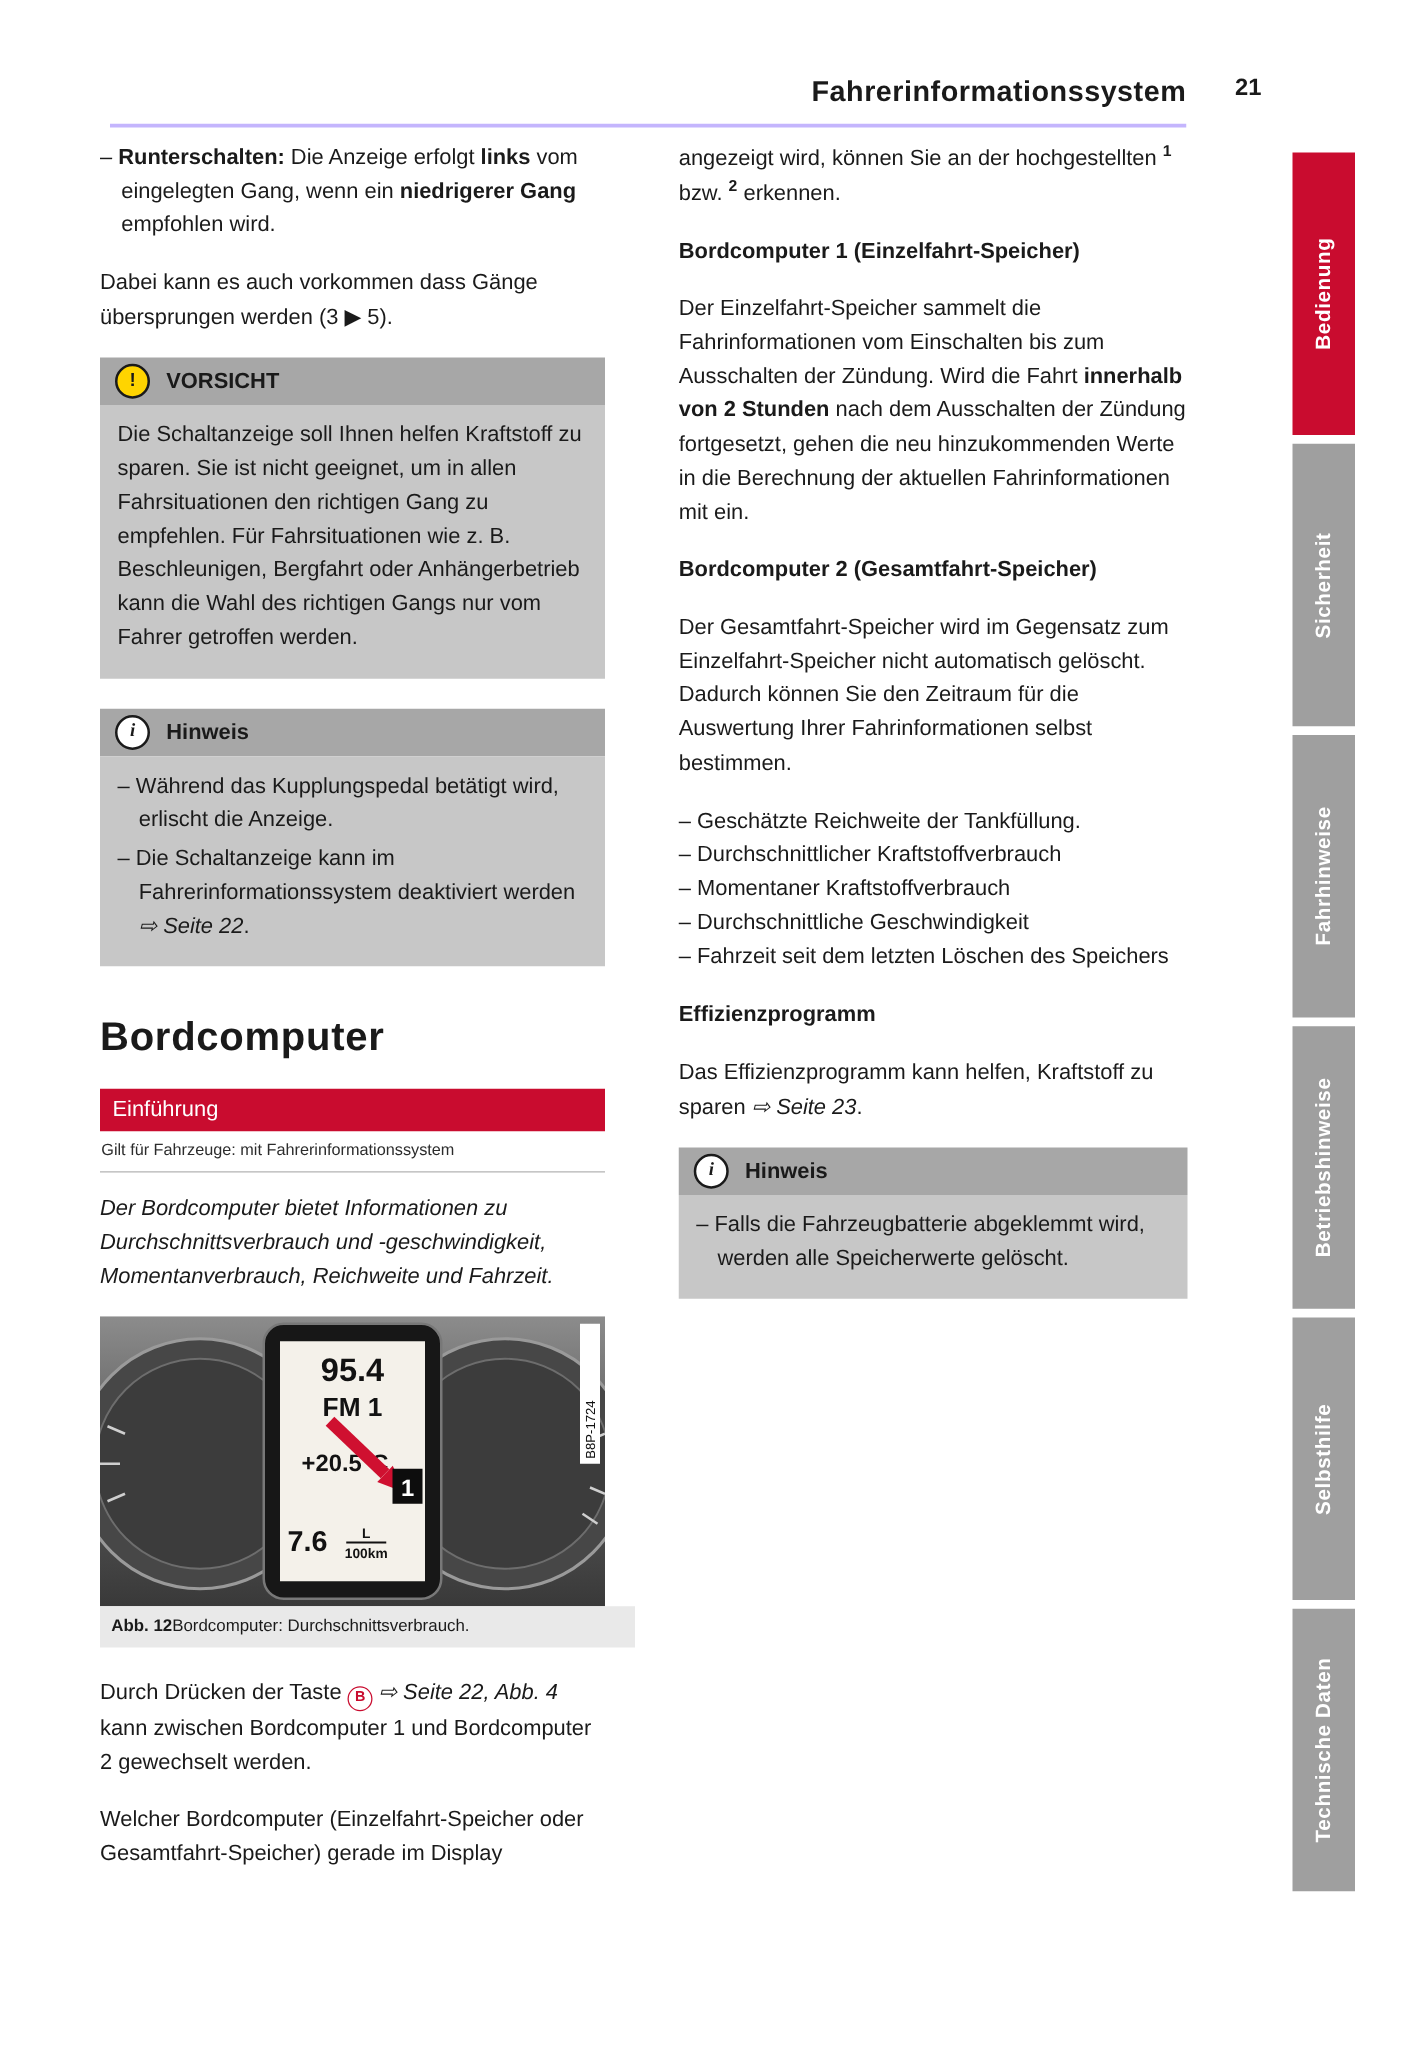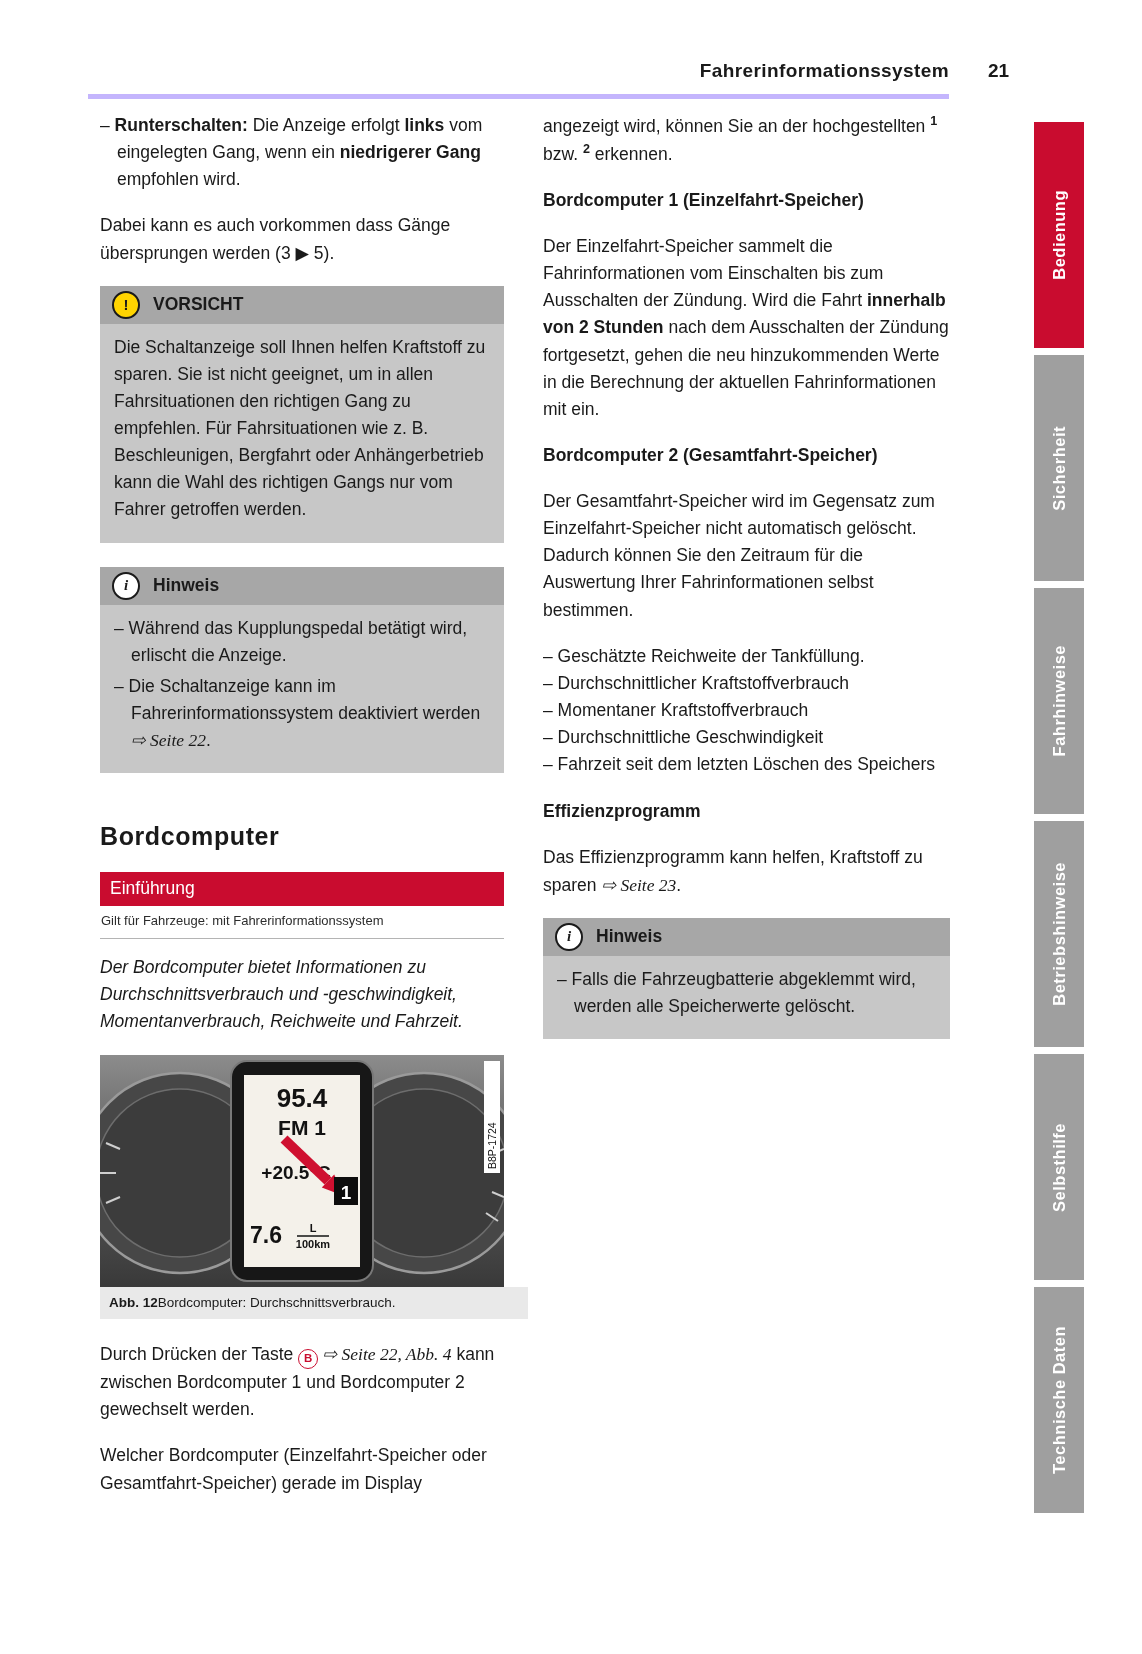--- a/index.html
+++ b/index.html
@@ -3,50 +3,50 @@
 <meta charset="utf-8">
 <style>
   html,body{margin:0;padding:0;background:#fff;}
   .page{
     position:relative;width:1142px;height:1654px;background:#ffffff;
     font-family:"Liberation Sans", sans-serif;color:#1a1a1a;overflow:hidden;
   }
   
   .header-bar{
     position:absolute;left:88px;top:60px;width:861px;
-    text-align:right;font-weight:bold;font-size:19px;letter-spacing:.4px;
-    padding-bottom:12px;border-bottom:5px solid #c4b5fd;
+    text-align:right;font-weight:bold;font-size:23px;letter-spacing:.4px;
+    padding-bottom:12px;border-bottom:3px solid #c4b5fd;
   }
   .page-number{position:absolute;left:988px;top:60px;font-weight:bold;font-size:19px;}
   
   .col{position:absolute;top:112px;width:404px;font-size:17.5px;line-height:1.55;}
-  .col-left{left:100px;}
+  .col-left{left:80px;}
   .col-right{left:543px;width:407px;}
   .col p{margin:0 0 19px;}
   .hang{padding-left:17px;text-indent:-17px;}
   b{font-weight:bold;}
-  .ref{font-style:italic;font-family:Liberation Serif, serif;}
+  .ref{font-style:italic;}
   .applies-sup{vertical-align:super;font-size:.72em;font-weight:bold;}
   
   .graybox{margin:6px 0 24px;}
   .box-head{
     background:#a7a7a7;display:flex;align-items:center;gap:13px;
     padding:5px 12px;font-weight:bold;font-size:17.5px;min-height:28px;
   }
   .box-body{background:#c7c7c7;padding:10px 14px 15px;}
   .box-body p{margin:0 0 4px;}
   .icon-circle{
     width:24px;height:24px;border-radius:50%;border:2.5px solid #1a1a1a;
     background:#ffffff;display:flex;align-items:center;justify-content:center;
     font-weight:bold;font-size:15px;flex:0 0 auto;line-height:1;
   }
   .icon-warning{background:#ffd400;}
   .icon-info{background:#ffffff;font-style:italic;font-family:"Liberation Serif",serif;}
   
-  .section-title{font-size:25px;font-weight:bold;letter-spacing:.6px;margin:44px 0 16px;}
+  .section-title{font-size:32px;font-weight:bold;letter-spacing:.6px;margin:32px 0 16px;}
   .red-banner{
     background:var(--red,#c90c2f);color:#fff;font-weight:normal;font-size:17.5px;
     padding:3px 10px 4px;
   }
   .applies-line{
     font-size:13px;color:#2c2c2c;padding:5px 1px 7px;border-bottom:1px solid #b4b4b4;
     margin-bottom:15px;
   }
   .lead{font-style:italic;margin:0 0 21px;}
   

